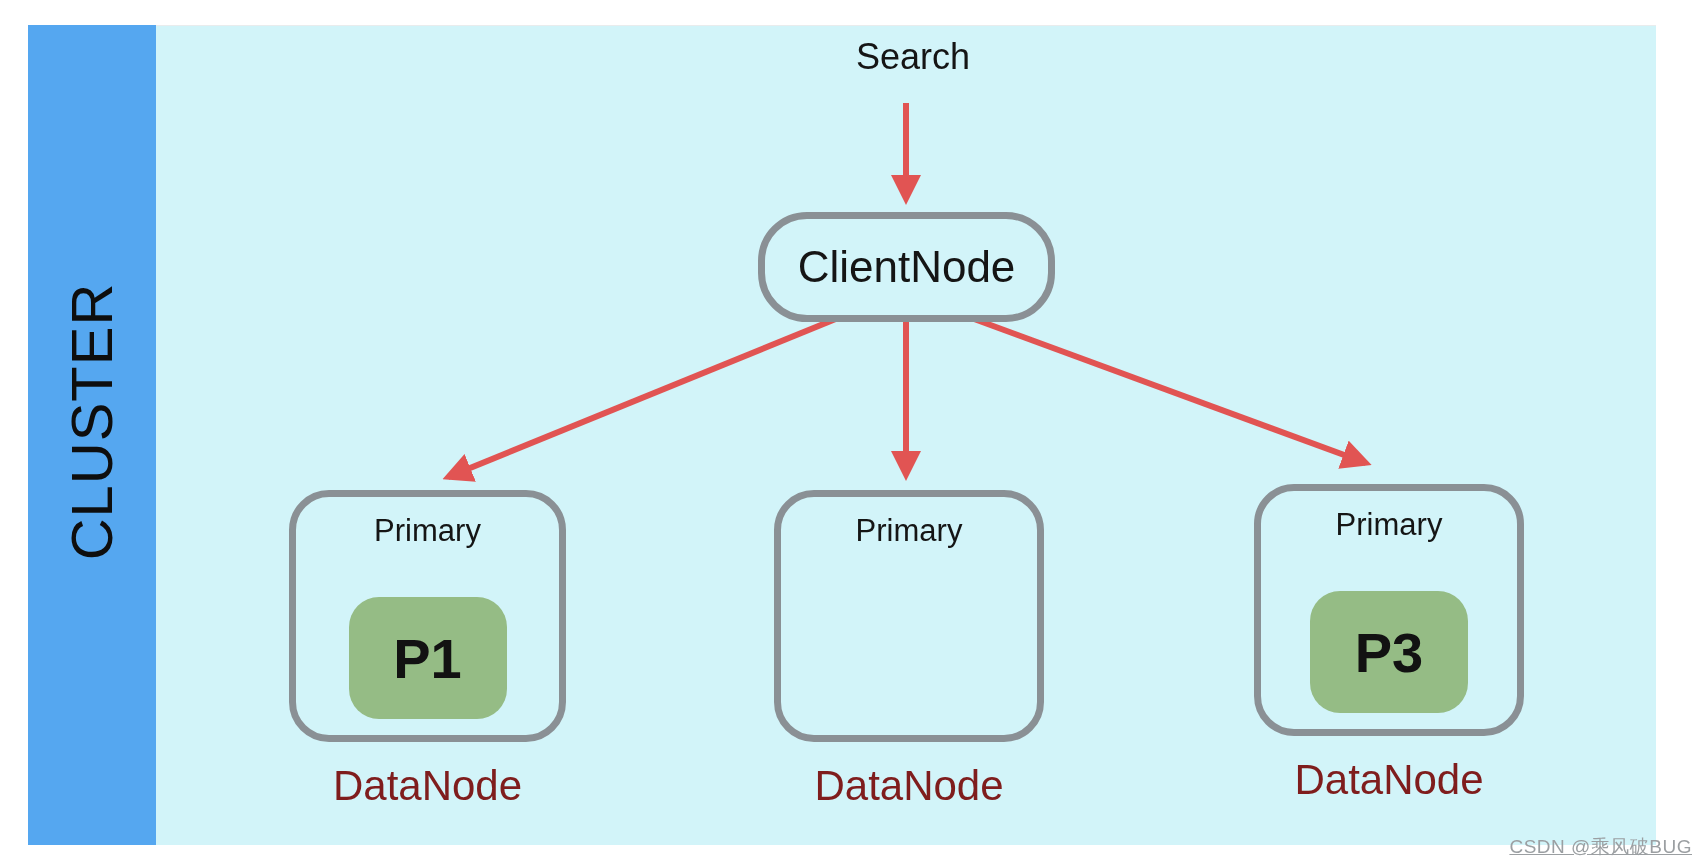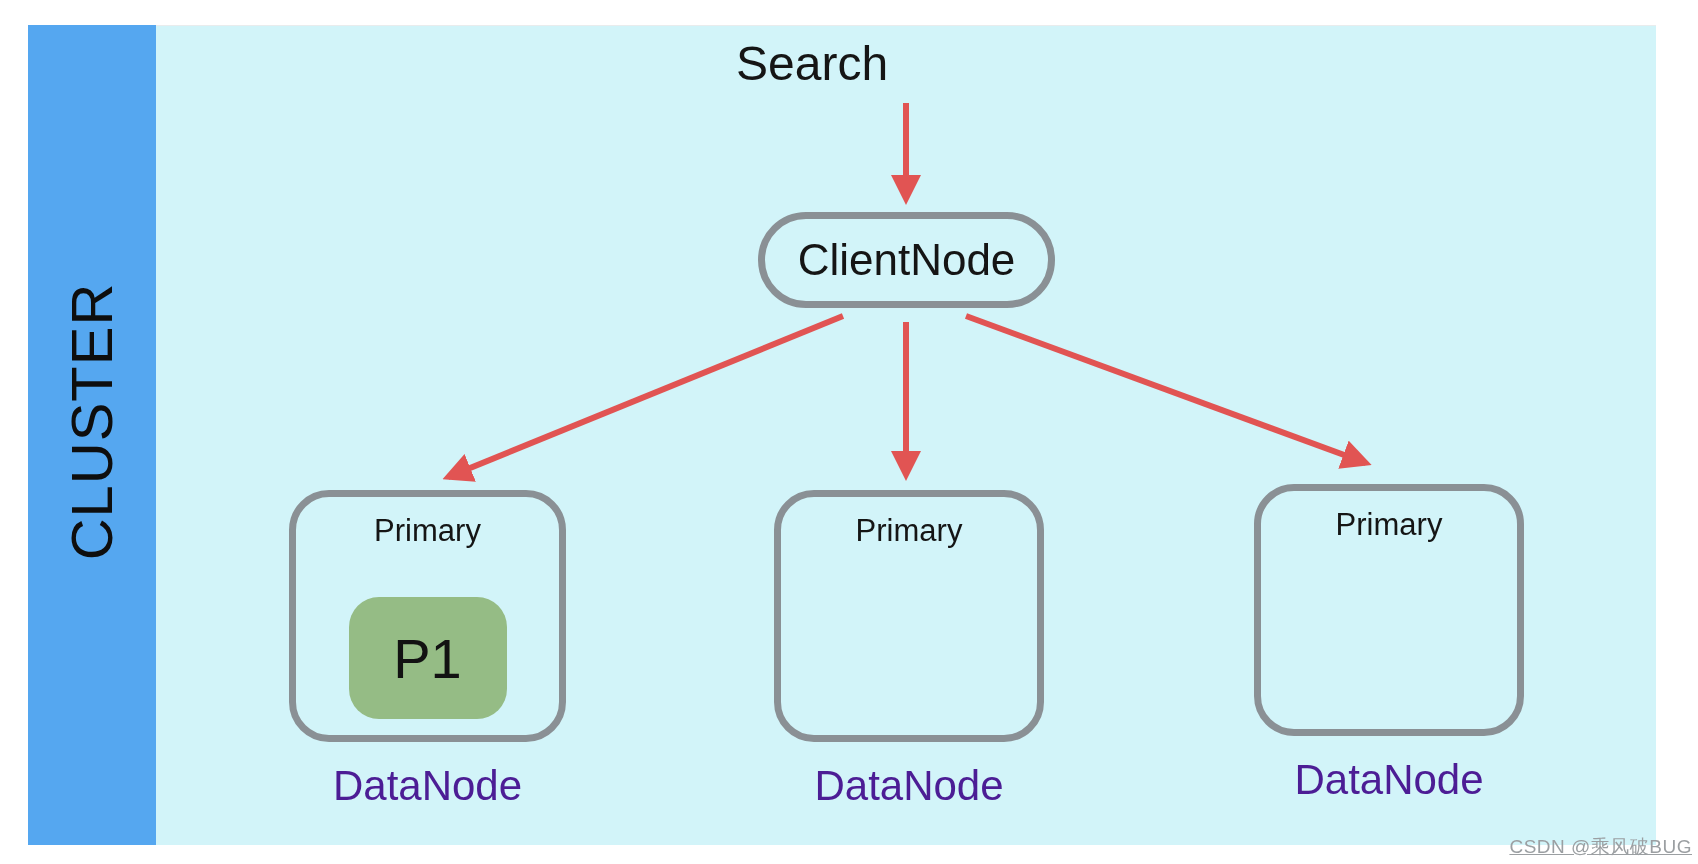--- a/index.html
+++ b/index.html
@@ -32,26 +32,26 @@
   }
 
   
   .main{
     position:absolute;left:156px;top:25px;width:1500px;height:820px;
     background:var(--cluster-background);
     border-top:1px solid #e9eced;
   }
 
   .search-label{
-    position:absolute;left:736px;top:36px;width:300px;
-    font-size:48px;color:#151515;
+    position:absolute;left:763px;top:36px;width:300px;
+    text-align:center;font-size:36px;color:#151515;
   }
 
   .client-node{
-    position:absolute;left:758px;top:212px;width:297px;height:96px;
+    position:absolute;left:758px;top:212px;width:297px;height:110px;
     border:7px solid var(--border-gray);
     border-radius:49px;
     background:var(--cluster-background);
     display:flex;align-items:center;justify-content:center;
   }
   .client-node-label{font-size:44px;color:#151515;}
 
   svg.connectors{position:absolute;left:0;top:0;width:1698px;height:864px;pointer-events:none;}
   .arrow-line{stroke:var(--arrow-red);stroke-width:6;fill:none;}
   .arrowhead{fill:var(--arrow-red);}
@@ -67,26 +67,26 @@
     border-radius:40px;
     background:var(--cluster-background);
   }
   .primary-label{
     margin-top:16px;text-align:center;font-size:31px;color:#151515;
   }
   .shard-chip{
     position:absolute;left:50%;top:100px;transform:translateX(-50%);
     width:158px;height:122px;border-radius:30px;
     background:var(--shard-green);
-    display:flex;align-items:center;justify-content:center;
+    display:flex;align-items:center;justify-content:center;font-weight:bold;
   }
   .shard-label{font-size:56px;color:#121212;}
   .node-label{
     position:absolute;left:0;top:272px;width:100%;
-    text-align:center;font-size:42px;color:#4c1d95;
+    text-align:center;font-size:42px;color:#7f1d1d;
   }
 
   .watermark{
     position:absolute;right:6px;top:834px;
     font-size:19px;color:var(--watermark-gray);
     letter-spacing:0.5px;
     text-decoration:underline;
   }
 </style>
 </head>
@@ -131,19 +131,22 @@
   <div class="data-node-group g2">
     <div class="data-node-box">
       <div class="primary-label">Primary</div>
     </div>
     <div class="node-label">DataNode</div>
   </div>
 
   <div class="data-node-group g3">
     <div class="data-node-box">
       <div class="primary-label">Primary</div>
+      <div class="shard-chip">
+        <span class="shard-label">P3</span>
+      </div>
     </div>
     <div class="node-label">DataNode</div>
   </div>
 
   <div class="watermark">CSDN @乘风破BUG</div>
 
 </div>
 
 </body></html>

